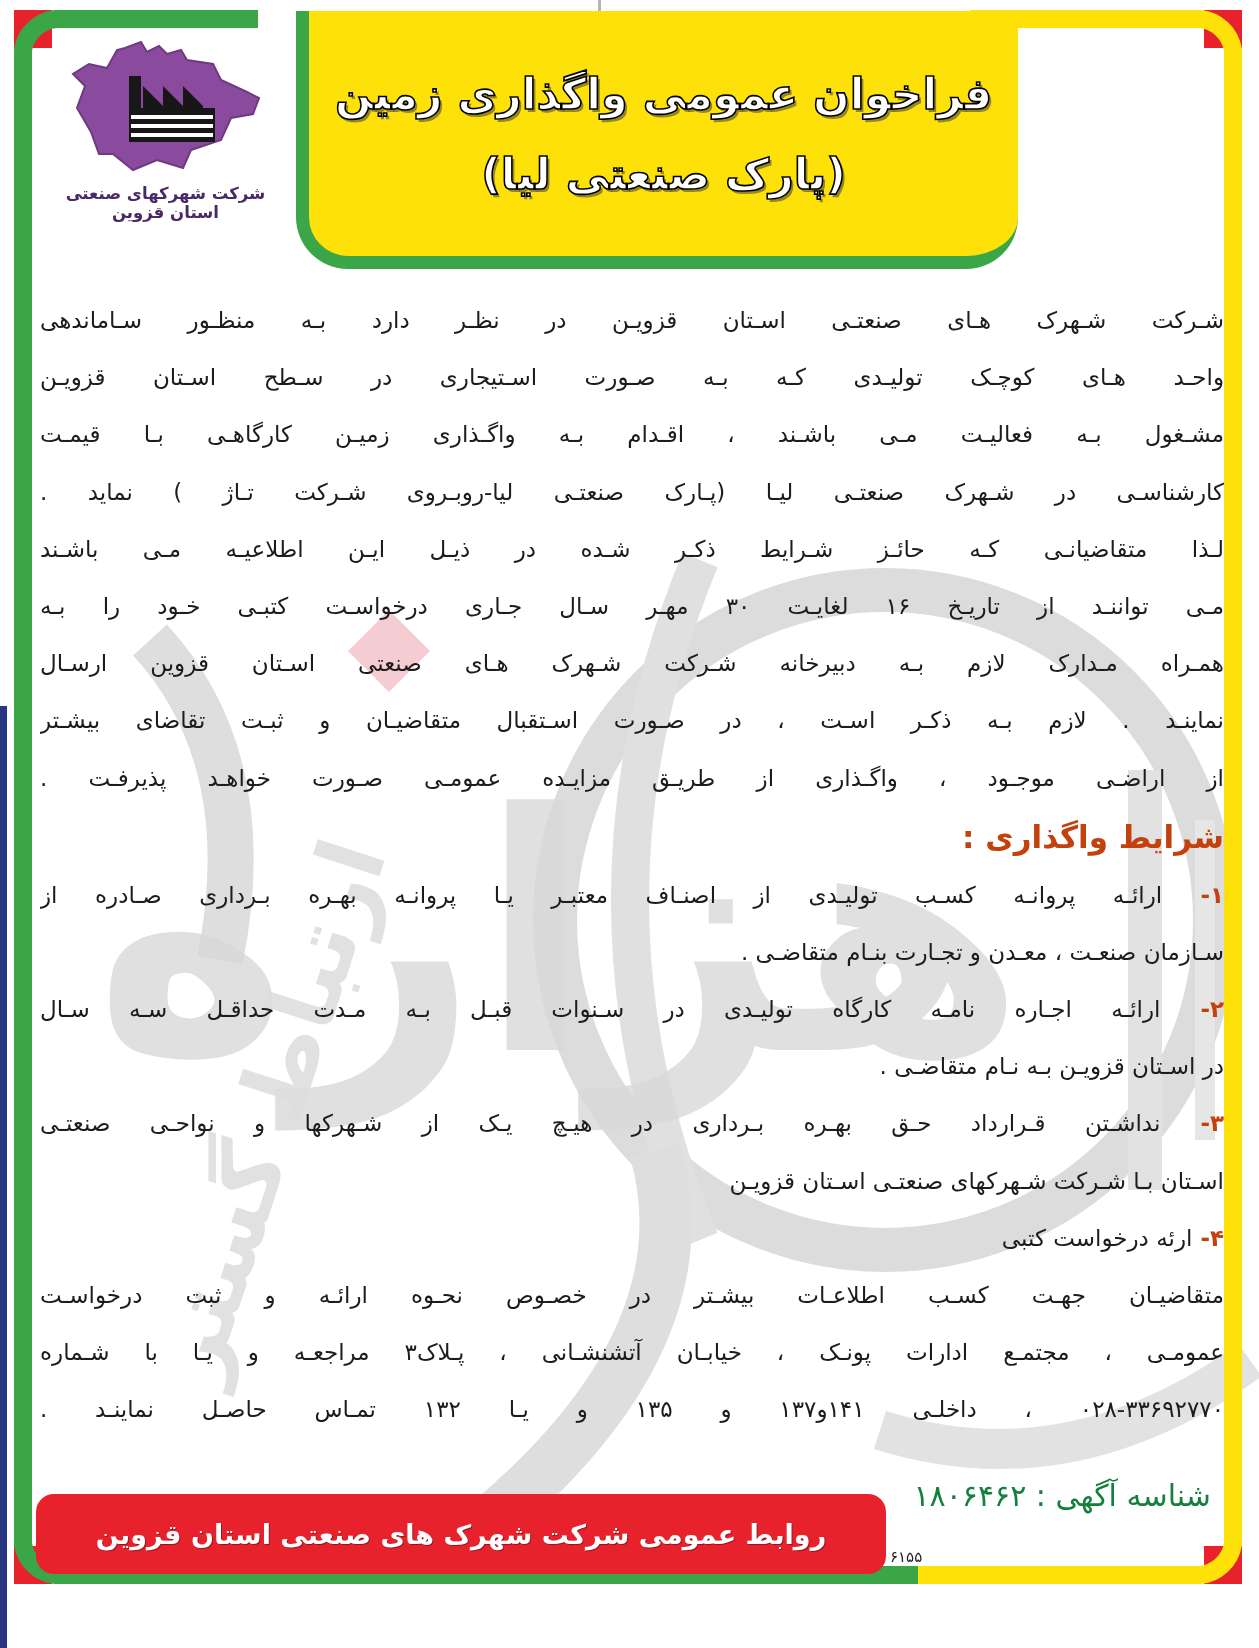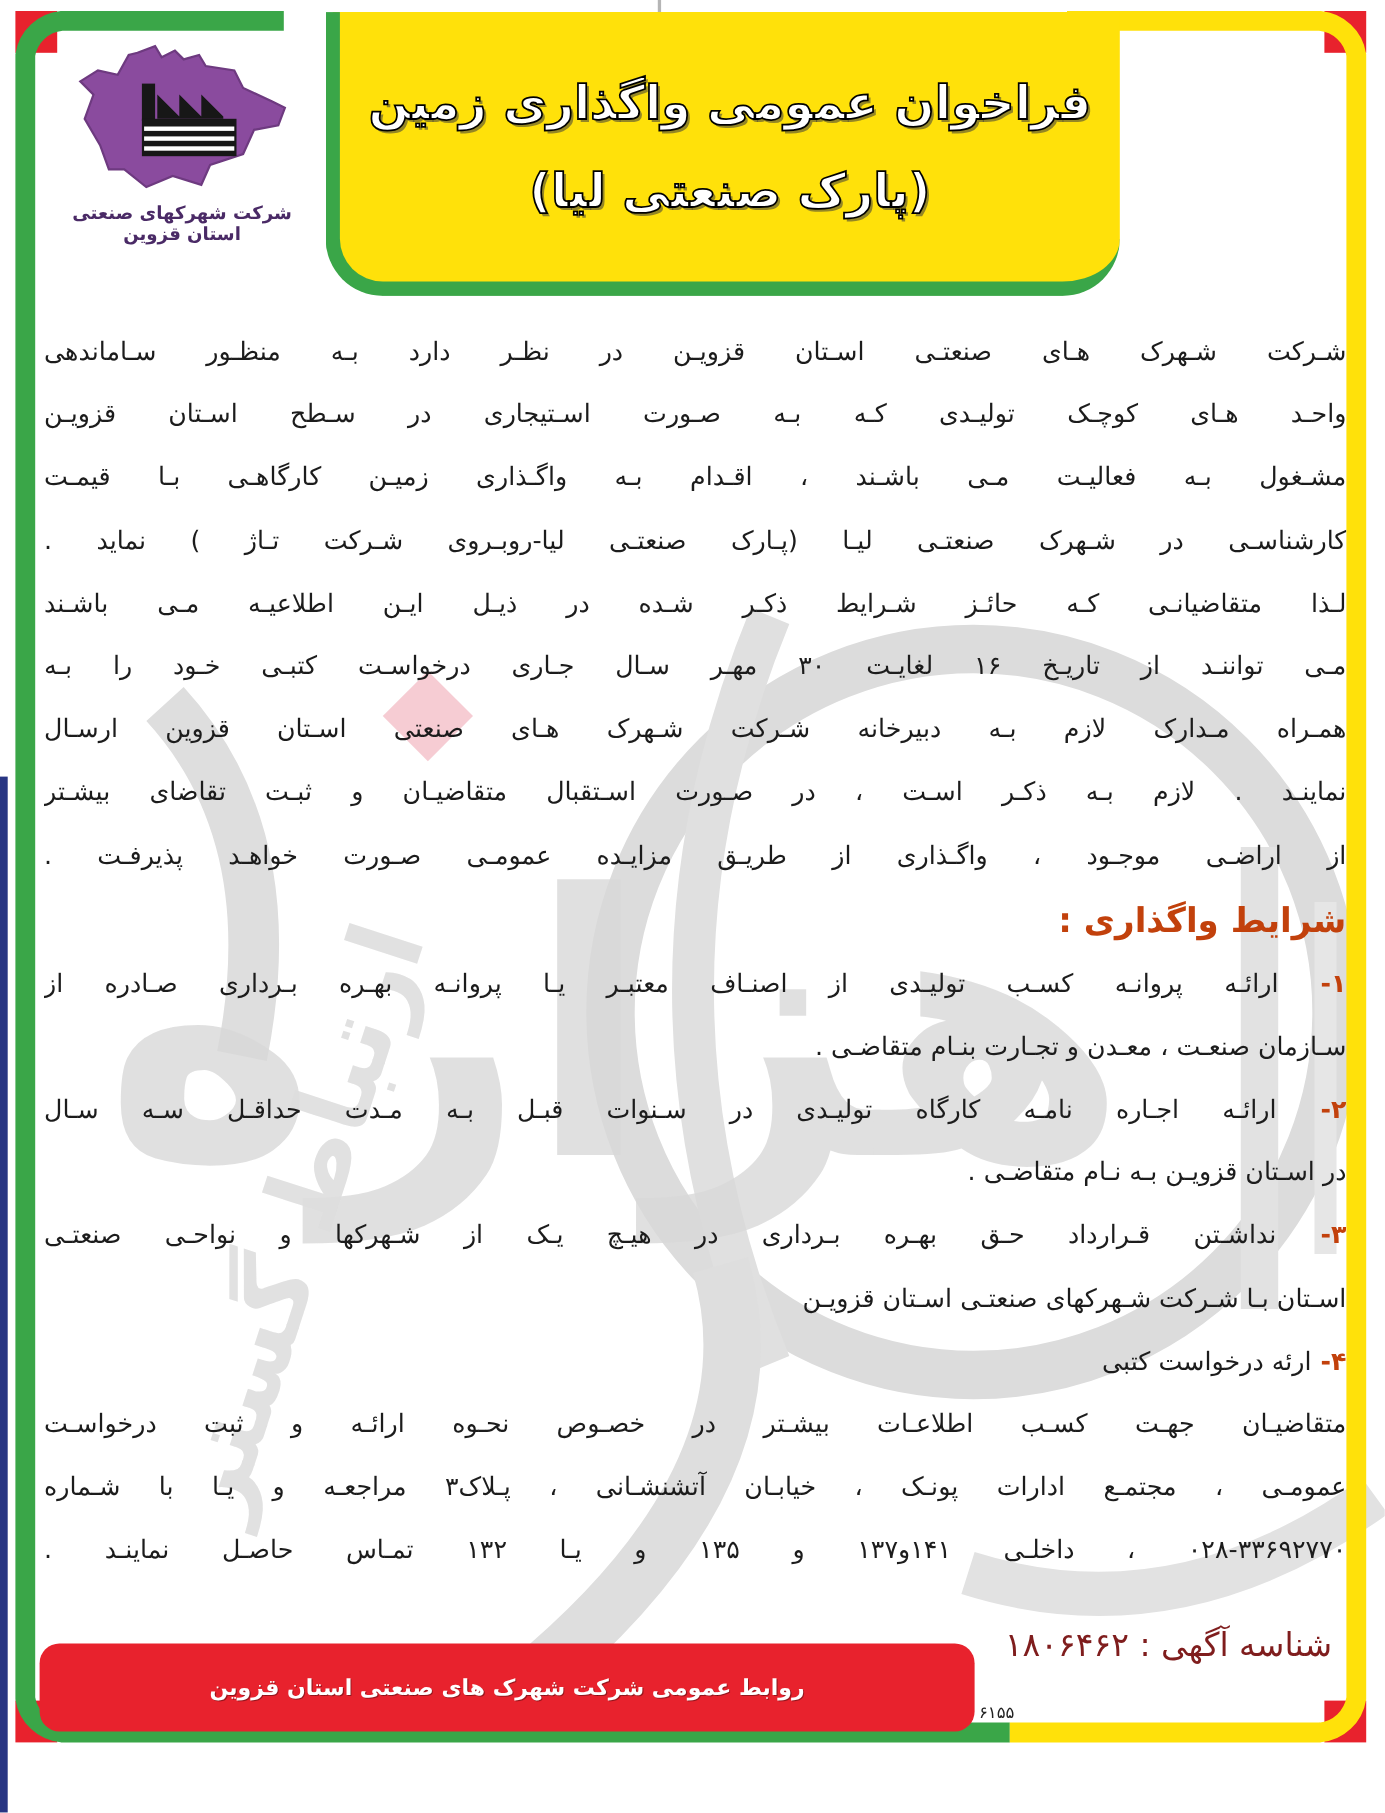--- a/index.html
+++ b/index.html
@@ -24,26 +24,26 @@
   .title-line{font-size:43px;font-weight:bold;color:#ffffff;line-height:80px;
       -webkit-text-stroke:1.6px #000;text-shadow:2.5px 2.5px 0 rgba(60,60,60,.55);}
   
   .body-text{position:absolute;left:40px;top:292px;width:1184px;z-index:4;direction:rtl;color:#1c1c1c;}
   .bline{height:57.2px;line-height:57.2px;font-size:23px;white-space:nowrap;overflow:visible;text-align:right;}
   .bline.just{white-space:normal;text-align:justify;text-align-last:justify;overflow:hidden;}
   .bline .red{color:#c2410c;font-weight:bold;}
   .bline.heading{font-size:31px;font-weight:bold;color:#e3232b;height:60px;line-height:60px;}
   
   .notice-id{position:absolute;right:48px;top:1478px;z-index:4;direction:rtl;
-      font-size:30px;color:#7f1d1d;}
+      font-size:30px;color:#15803d;}
   
   .footer-banner{position:absolute;left:36px;top:1494px;width:850px;height:80px;z-index:5;
       background:#e8222d;border-radius:18px;display:flex;align-items:center;justify-content:center;
       direction:rtl;}
-  .footer-banner-text{color:#fff;font-weight:bold;font-size:20px;text-shadow:1px 1px 0 rgba(0,0,0,.35);}
+  .footer-banner-text{color:#fff;font-weight:bold;font-size:27px;text-shadow:1px 1px 0 rgba(0,0,0,.35);}
   .footer-code{position:absolute;left:890px;top:1548px;z-index:5;font-size:15px;color:#222;direction:rtl;}
 </style>
 </head>
 <body>
 
 <div id="page">
 
   <div class="blue-line"></div>
   <div class="top-tick"></div>
 

